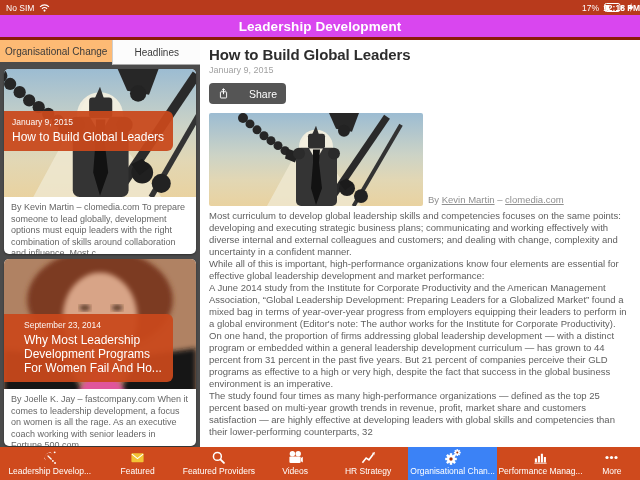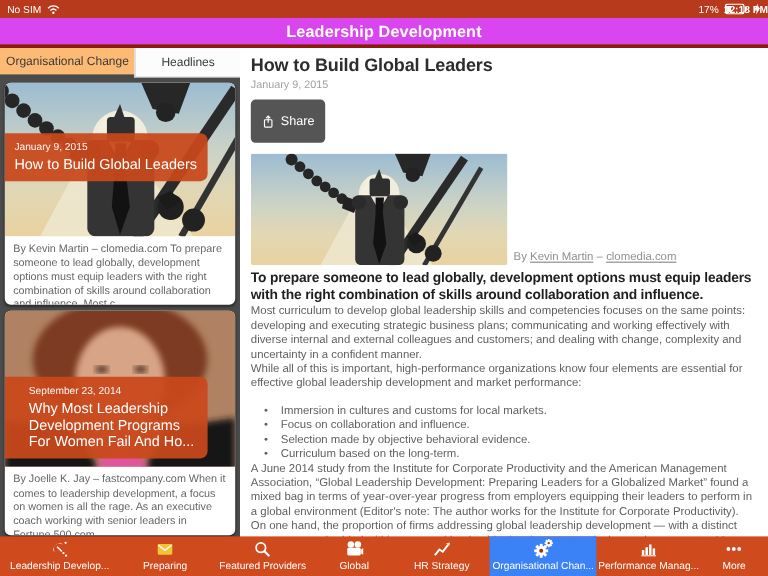--- a/index.html
+++ b/index.html
@@ -51,22 +51,22 @@
   .card-title{font-size:12px;line-height:14px;font-weight:400;}
   .card-excerpt{
     font-size:9px;line-height:11.5px;color:#666;padding:5px 7px 6px 7px;
     height:46px;overflow:hidden;
   }
   
   .main{flex:1;background:#fff;padding:6px 10px 0 9px;overflow:hidden;}
   .art-title{font-size:15px;font-weight:bold;color:#2d2d2d;margin:0;letter-spacing:-.1px;}
   .art-date{font-size:9px;color:#a2a2a2;margin:2px 0 8px 0;}
   .share-btn{
-    display:inline-flex;align-items:center;gap:5px;background:#555;color:#fff;
-    border:none;border-radius:4px;height:36px;padding:0 9px;font-size:10.5px;
+    display:inline-flex;align-items:center;gap:20px;background:#555;color:#fff;
+    border:none;border-radius:4px;height:21px;padding:0 9px;font-size:10.5px;
     font-family:inherit;cursor:pointer;margin-bottom:9px;
   }
   .art-row{display:flex;align-items:flex-end;margin-bottom:4px;}
   .art-img{width:214px;height:93px;flex:none;overflow:hidden;border-radius:2px;}
   .art-img svg{display:block;width:100%;height:100%;}
   .art-byline{font-size:9.5px;color:#8f8f8f;margin-left:5px;padding-bottom:1px;white-space:nowrap;}
   .art-byline a{color:#8f8f8f;text-decoration:underline;cursor:pointer;}
   .lead{
     font-size:11.5px;font-weight:bold;color:#1f1f1f;line-height:14px;
     margin:2px 0 1px 0;letter-spacing:-.15px;
@@ -255,30 +255,23 @@
         <div class="art-img">
           <svg viewBox="0 0 214 94" preserveAspectRatio="none">
               <use href="#robot-scene"></use>
             </svg>
         </div>
         <div class="art-byline">
           <span>By </span><a>Kevin Martin</a><span> – </span><a>clomedia.com</a>
         </div>
       </div>
 
-      <p class="lead">To prepare someone to lead globally, development options must equip leaders with the right combination of skills around collaboration and influence.</p>
       <p class="body-p">Most curriculum to develop global leadership skills and competencies focuses on the same points: developing and executing strategic business plans; communicating and working effectively with diverse internal and external colleagues and customers; and dealing with change, complexity and uncertainty in a confident manner.</p>
       <p class="body-p">While all of this is important, high-performance organizations know four elements are essential for effective global leadership development and market performance:</p>
 
-      <ul class="bullets">
-        <li>Immersion in cultures and customs for local markets.</li>
-        <li>Focus on collaboration and influence.</li>
-        <li>Selection made by objective behavioral evidence.</li>
-        <li>Curriculum based on the long-term.</li>
-      </ul>
 
       <p class="body-p">A June 2014 study from the Institute for Corporate Productivity and the American Management Association, “Global Leadership Development: Preparing Leaders for a Globalized Market” found a mixed bag in terms of year-over-year progress from employers equipping their leaders to perform in a global environment (Editor's note: The author works for the Institute for Corporate Productivity). On one hand, the proportion of firms addressing global leadership development — with a distinct program or embedded within a general leadership development curriculum — has grown to 44 percent from 31 percent in the past five years. But 21 percent of companies perceive their GLD programs as effective to a high or very high, despite the fact that success in the global business environment is an imperative.</p>
       <p class="body-p">The study found four times as many high-performance organizations — defined as the top 25 percent based on multi-year growth trends in revenue, profit, market share and customers satisfaction — are highly effective at developing leaders with global skills and competencies than their lower-performing counterparts, 32</p>
     </main>
   </div>
 
   <div class="toolbar">
 
     <div class="tb-item w1">
       <span class="tb-icon">
@@ -293,21 +286,21 @@
       <span class="tb-label">Leadership Develop...</span>
     </div>
 
     <div class="tb-item w2">
       <span class="tb-icon">
         <svg width="15" height="15" viewBox="0 0 16 16">
           <rect x="1.5" y="3.5" width="13" height="9.5" rx="1" fill="#f2c335"></rect>
           <polyline points="2,4.5 8,9.2 14,4.5" stroke="#fff" stroke-width="1.1" fill="none"></polyline>
         </svg>
       </span>
-      <span class="tb-label">Preparing</span>
+      <span class="tb-label">Featured</span>
     </div>
 
     <div class="tb-item w3">
       <span class="tb-icon">
         <svg width="15" height="15" viewBox="0 0 16 16">
           <circle cx="6.8" cy="6.8" r="4.2" fill="none" stroke="#fff" stroke-width="1.6"></circle>
           <line x1="10" y1="10" x2="13.8" y2="13.8" stroke="#fff" stroke-width="2" stroke-linecap="round"></line>
         </svg>
       </span>
       <span class="tb-label">Featured Providers</span>
@@ -315,21 +308,21 @@
 
     <div class="tb-item w4">
       <span class="tb-icon">
         <svg width="15" height="15" viewBox="0 0 16 16">
           <circle cx="4.7" cy="4" r="2.9" fill="#fff"></circle>
           <circle cx="10.9" cy="4" r="2.9" fill="#fff"></circle>
           <rect x="1.5" y="6.8" width="12" height="7" rx="1.3" fill="#fff"></rect>
           <polygon points="13.8,8.5 15.8,7.2 15.8,13.2 13.8,12" fill="#fff"></polygon>
         </svg>
       </span>
-      <span class="tb-label">Global</span>
+      <span class="tb-label">Videos</span>
     </div>
 
     <div class="tb-item w5">
       <span class="tb-icon">
         <svg width="15" height="15" viewBox="0 0 16 16">
           <polyline points="1.5,13.5 5.5,8.5 8.5,10.5 13,4.5" stroke="#fff" stroke-width="1.7" fill="none"></polyline>
           <polygon points="11.6,3.2 14.9,2.2 14.1,5.6" fill="#fff"></polygon>
         </svg>
       </span>
       <span class="tb-label">HR Strategy</span>

